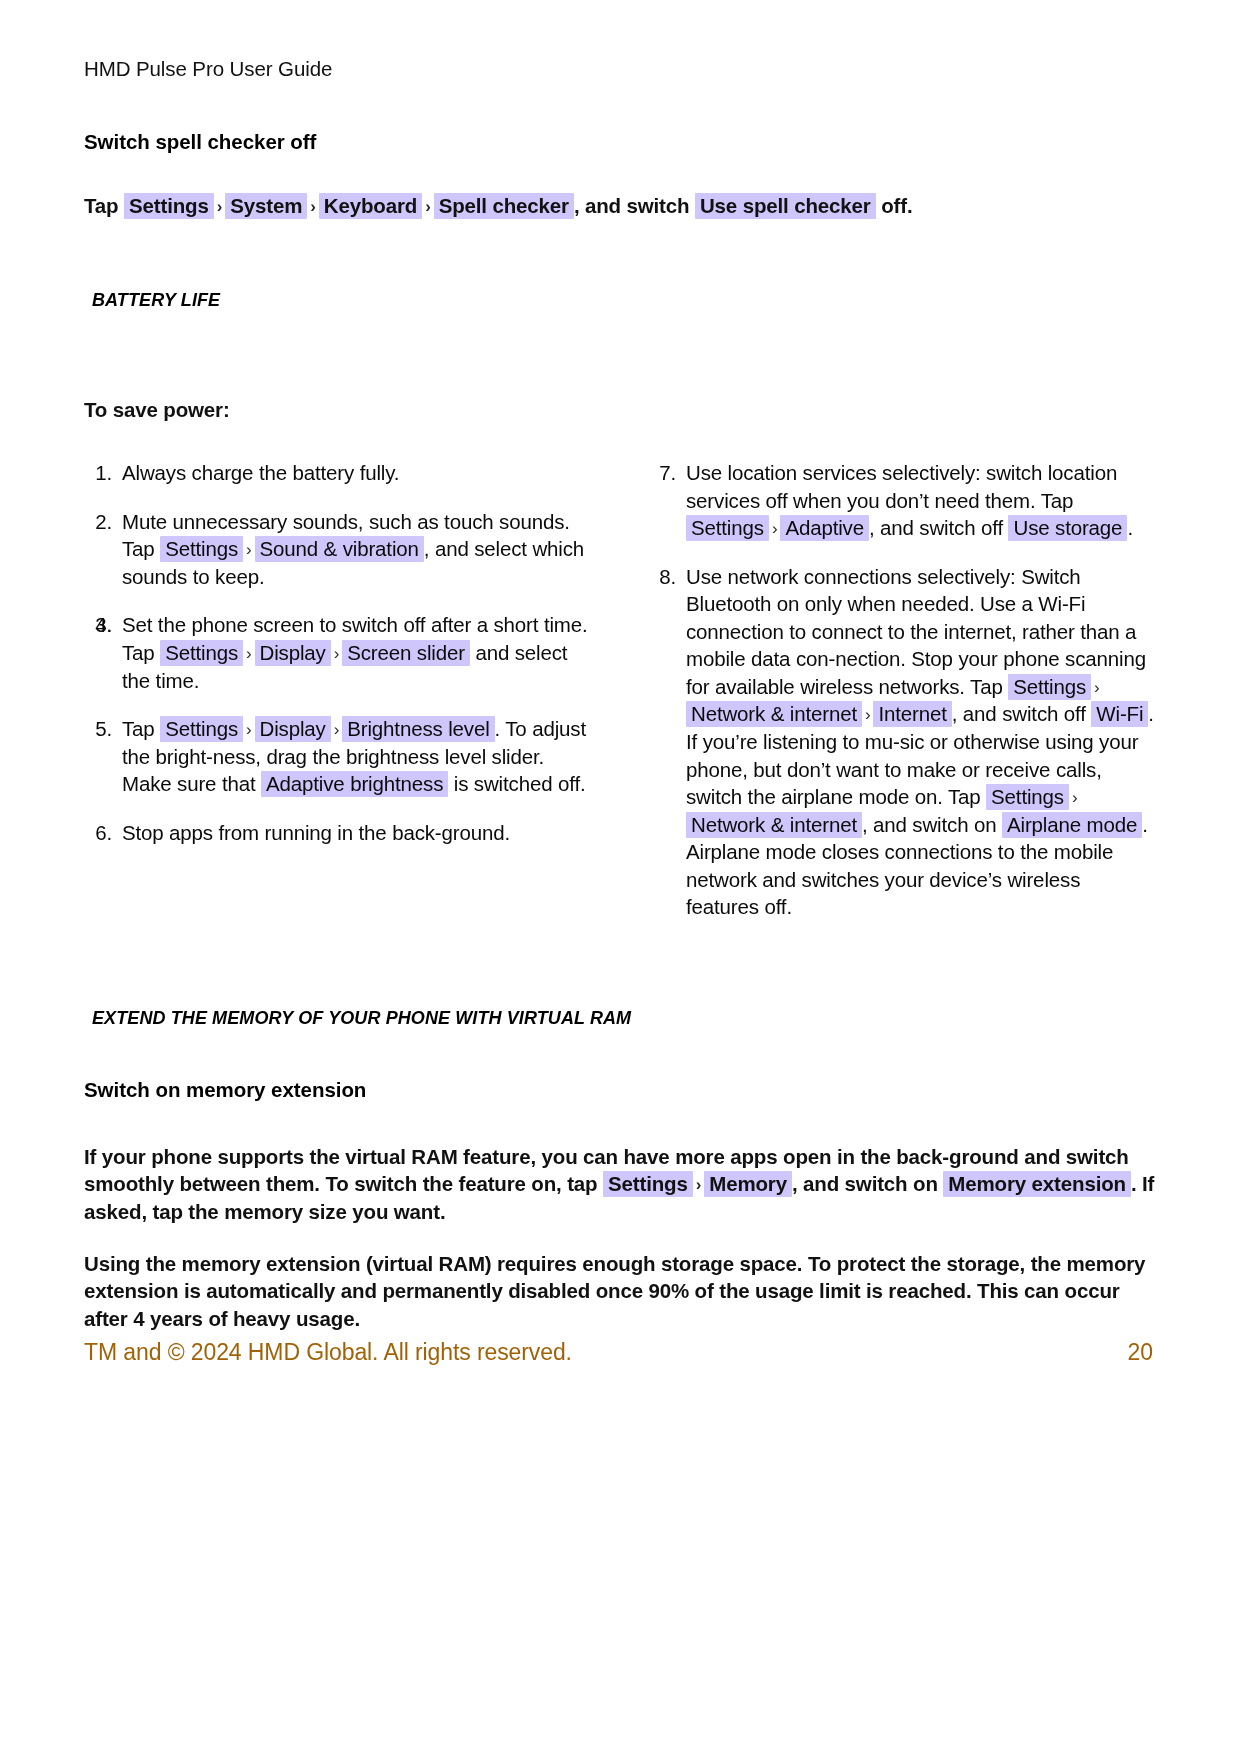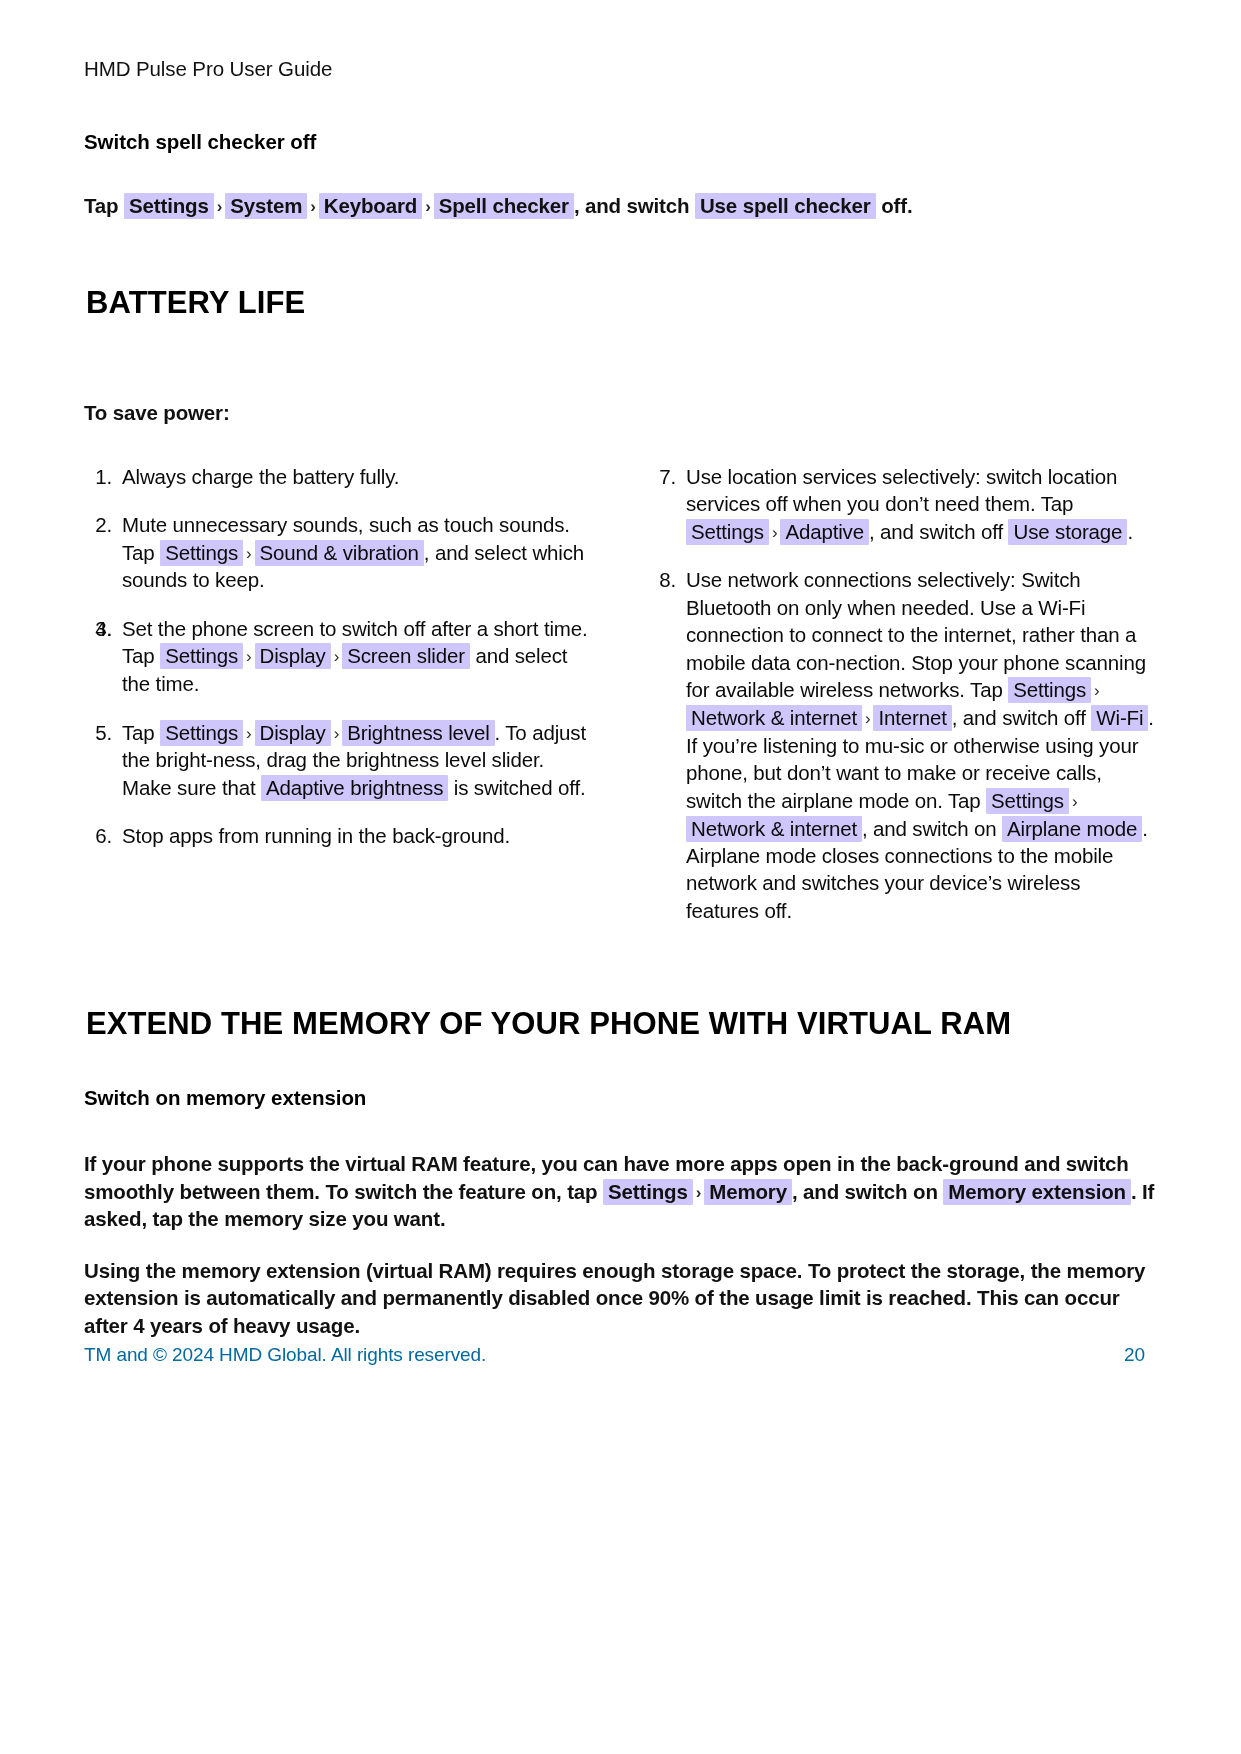--- a/index.html
+++ b/index.html
@@ -33,26 +33,27 @@
   .running-head {
     font-size: 20.5px;
     line-height: 1.3;
     letter-spacing: -0.1px;
     color: #111111;
     margin-top: 56px;
   }
 
   
   h1.section-title {
-    font-size: 31px;
+    font-size: 18px;
     font-weight: bold;
     letter-spacing: 0.1px;
-    margin: 2px;
+    margin: 8px;
     line-height: 1.2;
     color: #000;
+    font-style: italic;
   }
   h2.sub-head {
     font-size: 20.5px;
     font-weight: bold;
     letter-spacing: -0.05px;
     margin: 0;
     line-height: 1.25;
     color: #000;
   }
 
@@ -110,28 +111,28 @@
     top: 0;
     width: 28px;
     text-align: right;
     font-size: 20.5px;
   }
 
   
   .footer {
     position: absolute;
     left: 84px;
-    right: 96px;
+    right: 88px;
     bottom: 74px;
     display: flex;
     justify-content: space-between;
     align-items: baseline;
-    font-size: 19px;
+    font-size: 23px;
     letter-spacing: -0.1px;
-    color: #0369a1;
+    color: #a16207;
   }
 
   .sp-1 { height: 46px; }
   .sp-2 { height: 62px; }
   .sp-3 { height: 38px; }
   .sp-4 { height: 36px; }
   .sp-5 { height: 40px; }
   .sp-6 { height: 58px; }
   .sp-7 { height: 36px; }
   .sp-8 { height: 40px; }

